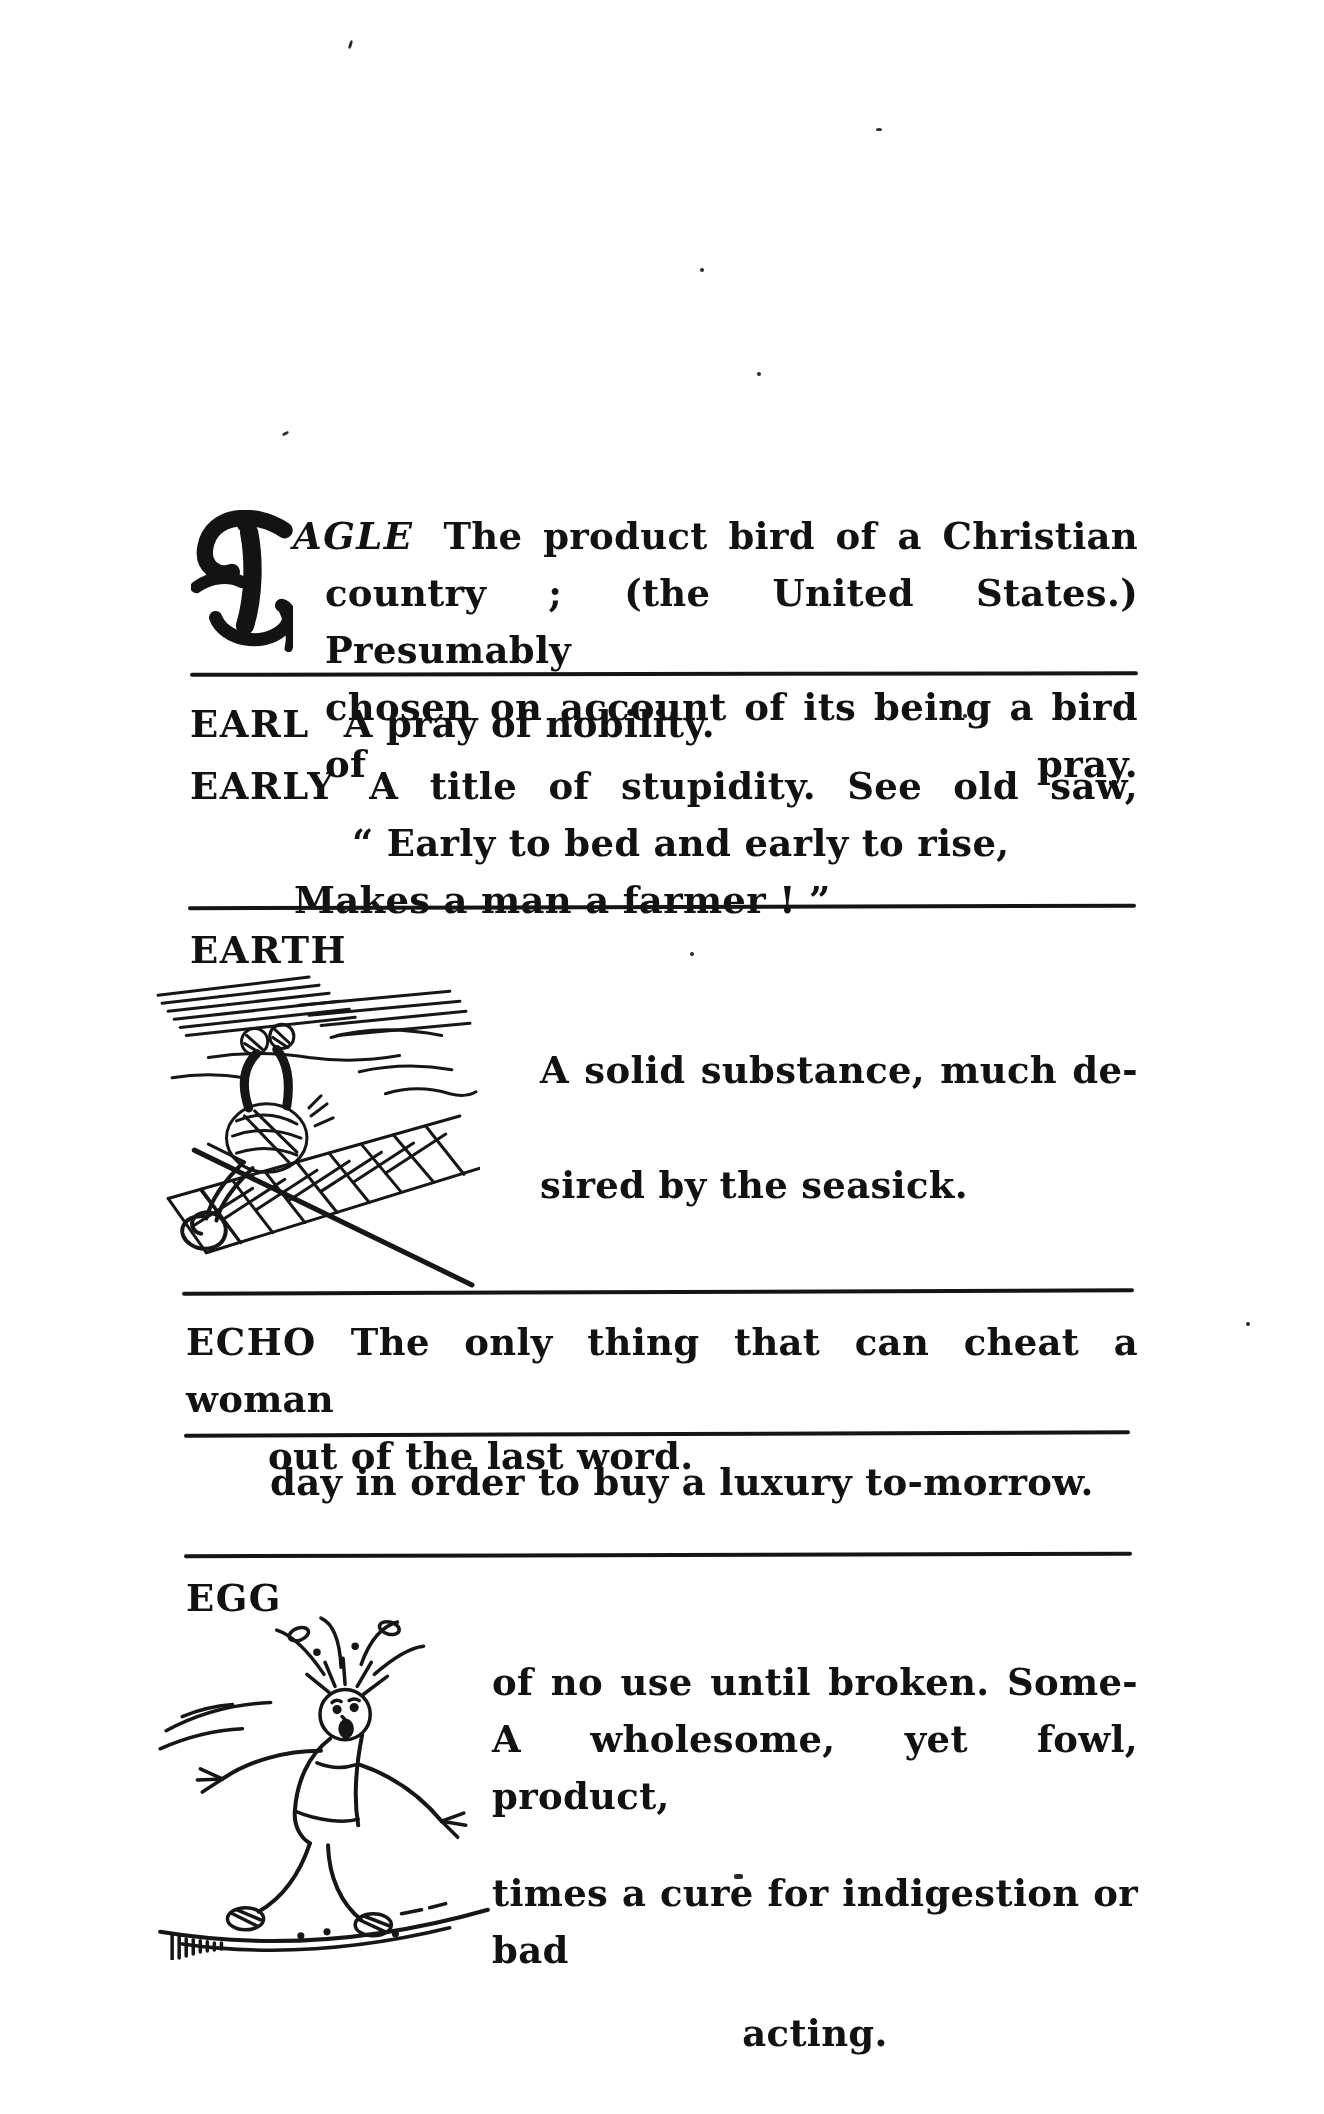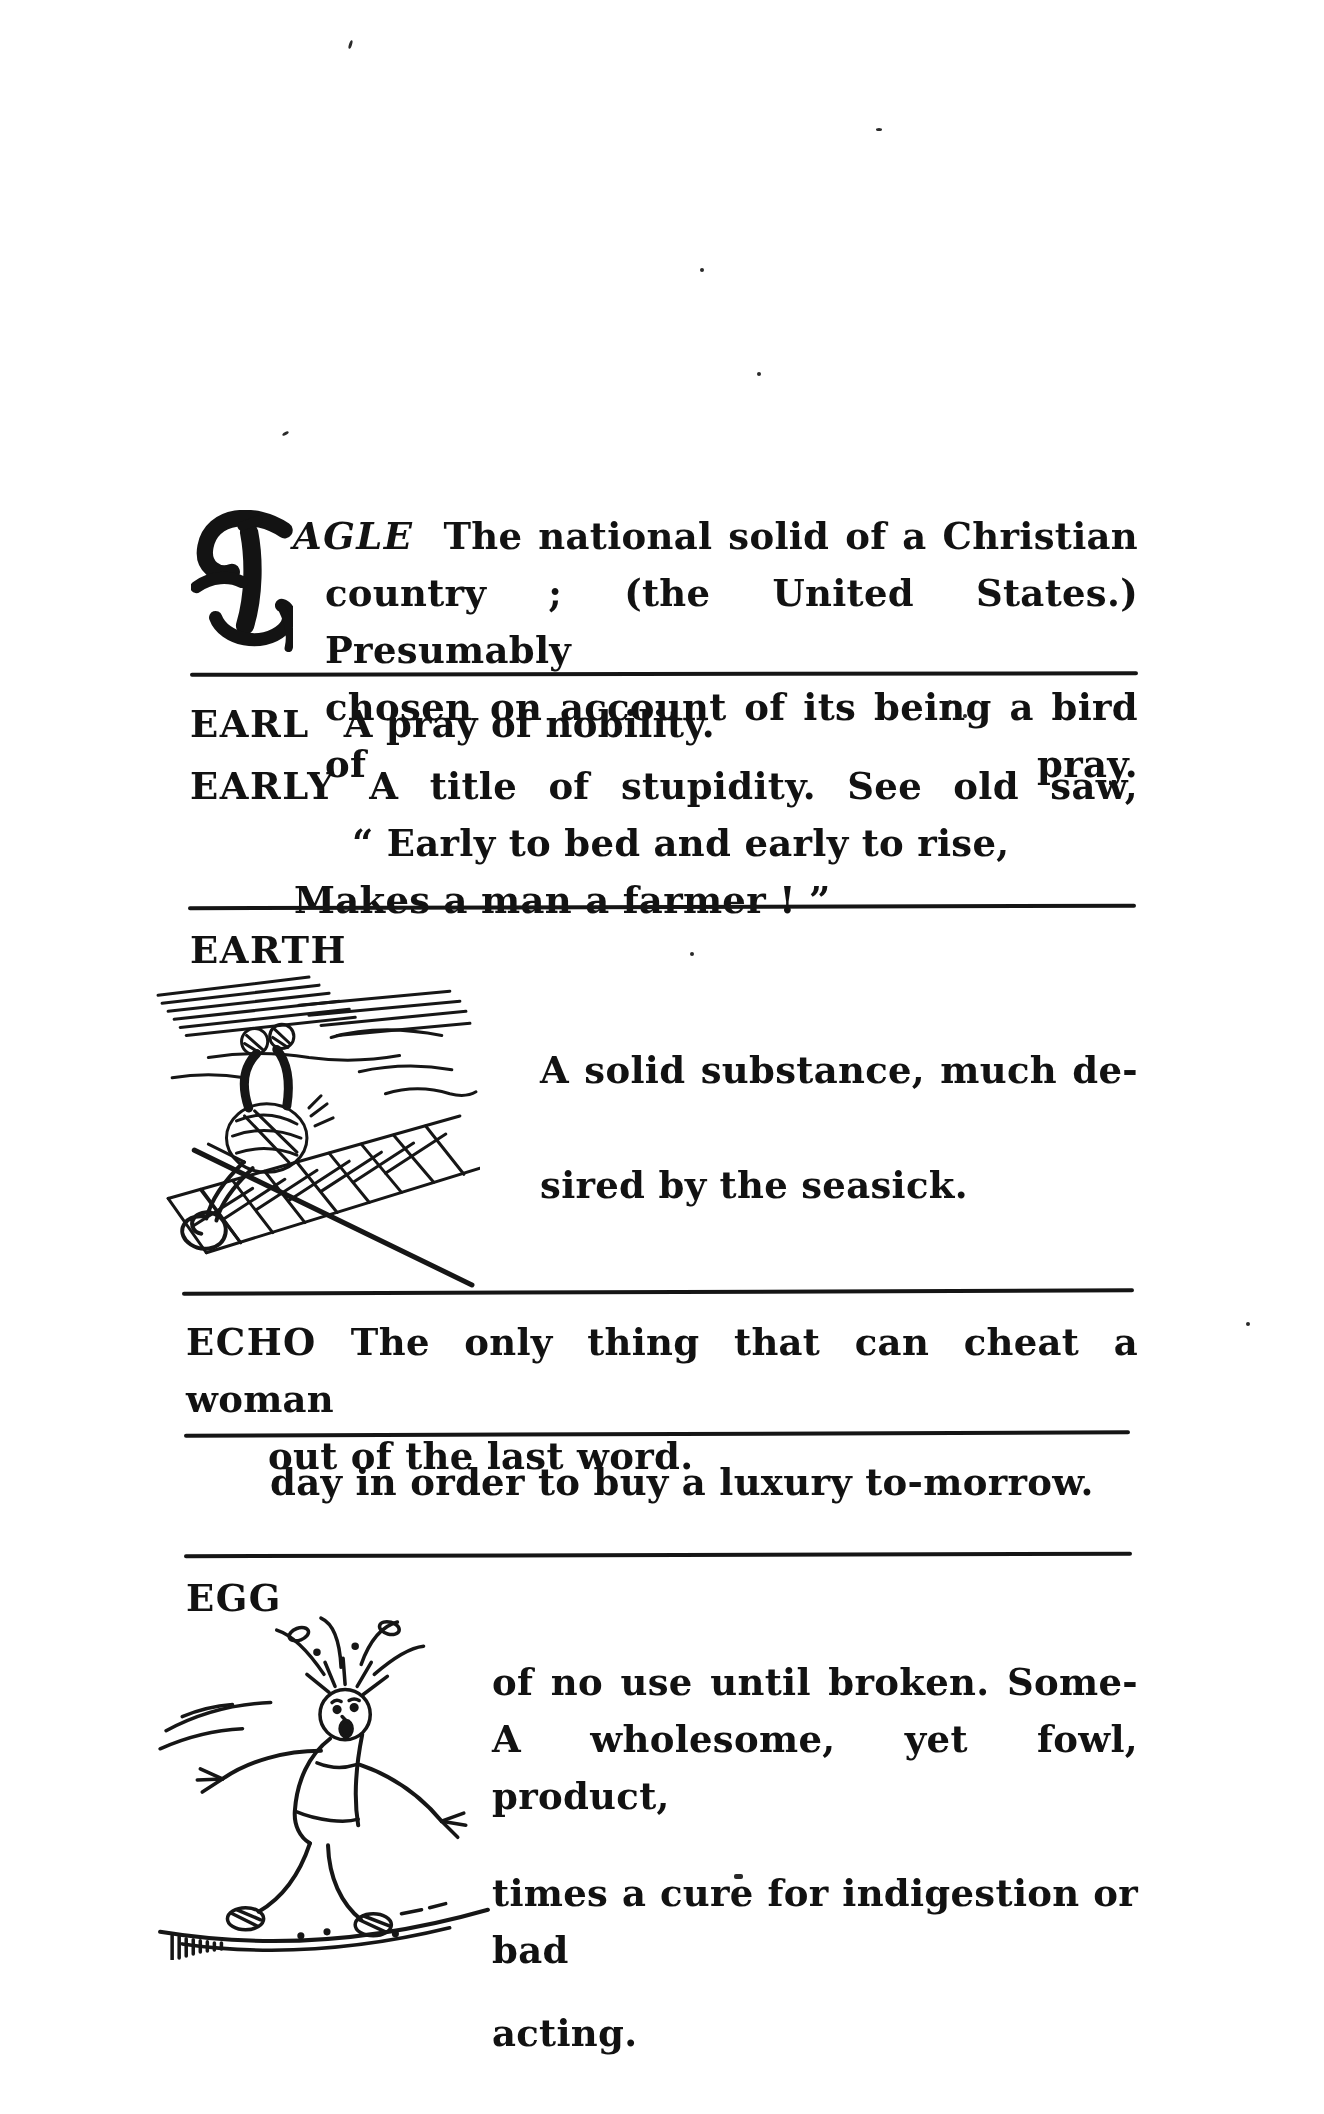--- a/index.html
+++ b/index.html
@@ -52,21 +52,21 @@
         <path d="M5 76 C20 65 38 65 50 71" stroke-width="12"></path>
         <path d="M24 106 C32 128 70 136 90 118 C100 108 97 96 89 94" stroke-width="13"></path>
         <path d="M89 96 C96 110 99 124 96 136" stroke-width="8"></path>
         <path d="M50 16 L66 10" stroke-width="9"></path>
       </g>
     </svg>
     <span style="position:absolute;left:0;top:0;font-size:1px;color:transparent;">E</span>
   </div>
 
   <div class="abs bodytext" style="left:325px;top:508px;width:813px;">
-    <div class="line jl" style="text-indent:-32px;"><span class="headword" style="margin-right:30px;font-style:italic;">AGLE</span><span>The national solid of a Christian</span></div>
+    <div class="line jl" style="text-indent:-32px;"><span class="headword" style="margin-right:30px;font-style:italic;">AGLE</span><span>The product bird of a Christian</span></div>
     <div class="line jl">country ; (the United States.)  Presumably</div>
     <div class="line jl">chosen on account of its being a bird of pray.</div>
   </div>
 
   <div class="abs rule" style="left:190px;top:672px;width:948px;transform:rotate(-0.1deg);"></div>
 
   <div class="abs bodytext" style="left:190px;top:696px;width:948px;">
     <span class="headword">EARL</span><span>A pray of nobility.</span>
   </div>
 
@@ -248,16 +248,16 @@
         <path d="M252 300 L272 296"></path>
           <path d="M280 294 L296 290"></path>
       </g>
     </svg>
   </div>
 
   <div class="abs bodytext" style="left:492px;top:1628px;width:646px;">
     <div class="line jl" style="margin-top:26px;">of no use until broken.  Some-</div>
     <div class="line jl">A wholesome, yet fowl, product,</div>
     <div class="line jl" style="margin-top:40px;">times a cure for indigestion or bad</div>
-    <div class="line" style="margin-top:26px;">acting.</div>
+    <div class="line" style="margin-top:26px;text-align:center;">acting.</div>
   </div>
 
 </div>
 
 </body></html>

